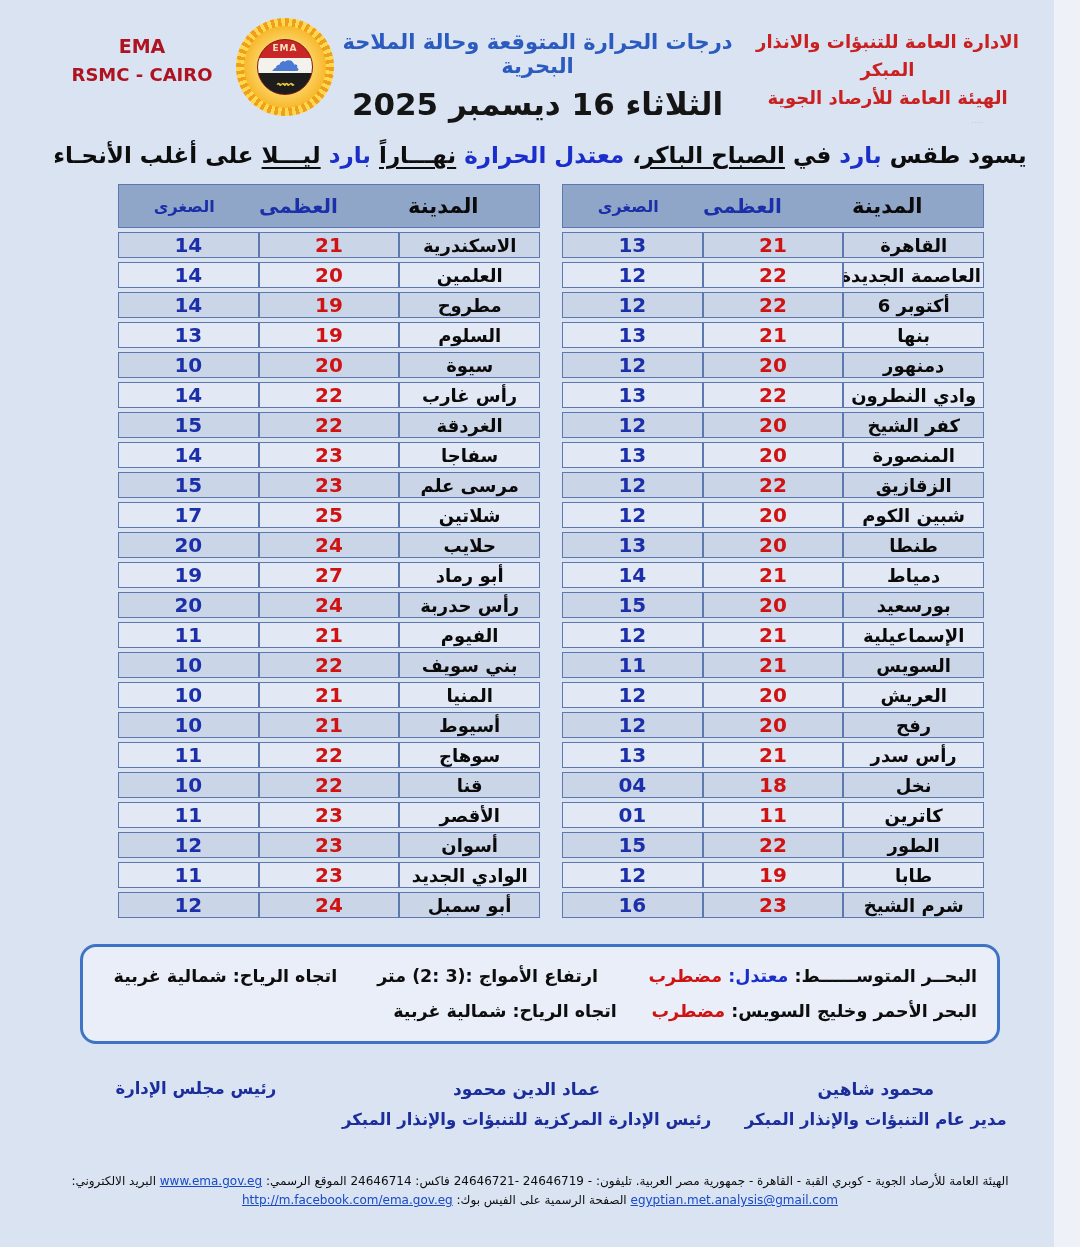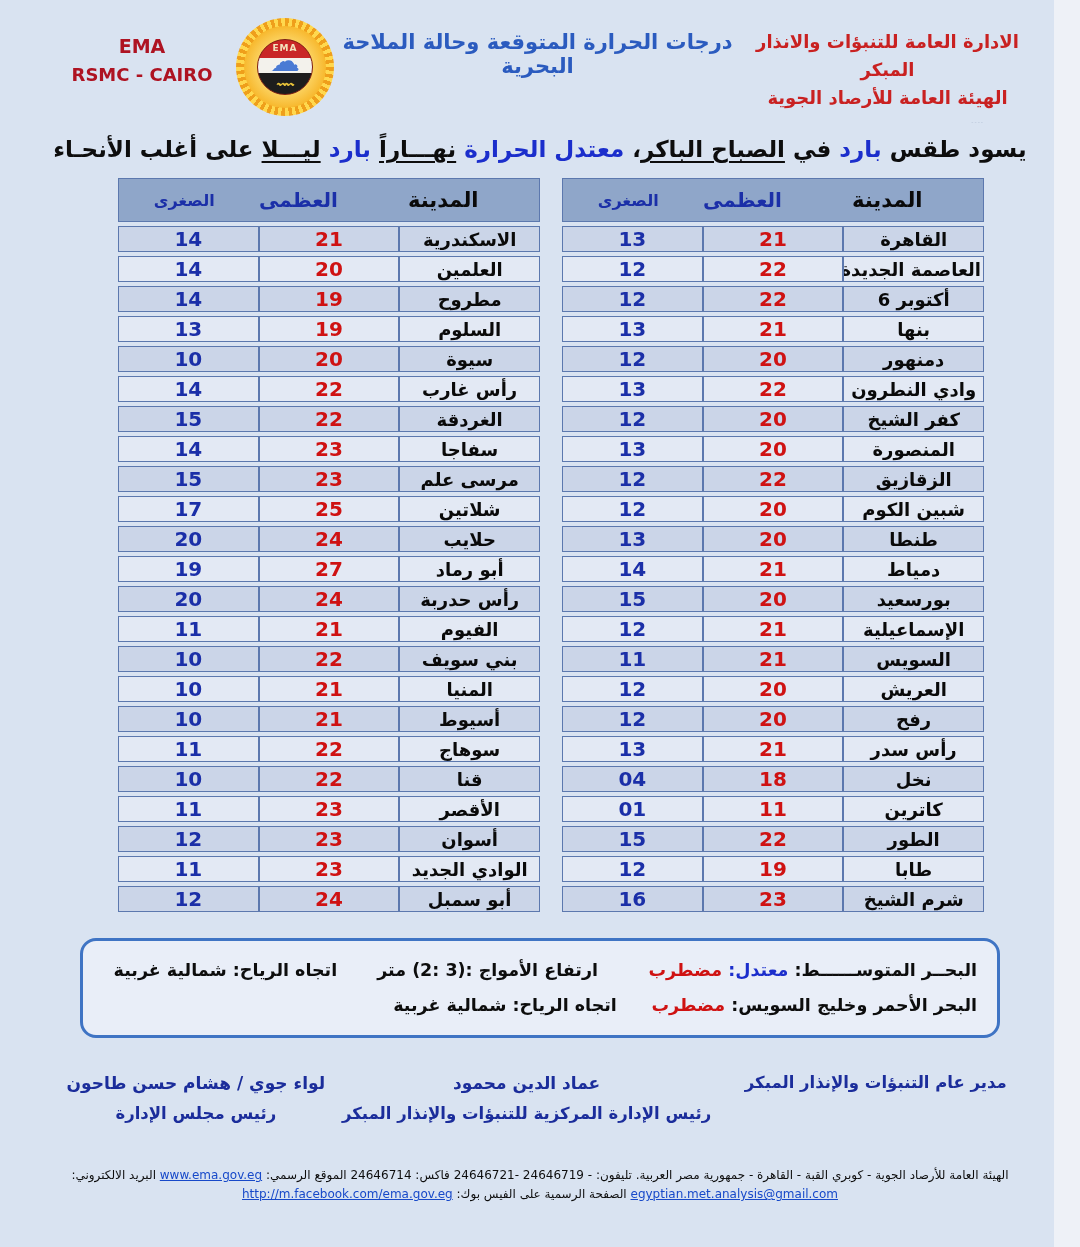--- a/index.html
+++ b/index.html
@@ -94,20 +94,21 @@
     <div class="rays"></div>
     <div class="core"></div>
     <div class="flag">
       <span class="ema-txt">EMA</span>
       <span class="cloud">☁</span>
       <span class="wave-mark">〰〰</span>
     </div>
   </div>
   <div class="title-block">
     <div class="bulletin-title">درجات الحرارة المتوقعة وحالة الملاحة البحرية</div>
+    <div class="bulletin-date">الثلاثاء 16 ديسمبر 2025</div>
   </div>
   <div class="org-block">
     <div>الادارة العامة للتنبؤات والانذار المبكر</div>
     <div>الهيئة العامة للأرصاد الجوية</div>
   </div>
 </div>
 <div class="artifact">----</div>
 
 <div class="headline"><span class="seg-n">يسود طقس </span><span class="seg-b">بارد</span><span class="seg-n"> في </span><span class="seg-u">الصباح الباكر</span><span class="seg-n">، </span><span class="seg-b">معتدل الحرارة </span><span class="seg-u">نهـــاراً</span><span class="seg-n"> </span><span class="seg-b">بارد</span><span class="seg-n"> </span><span class="seg-u">ليـــلا</span><span class="seg-n"> على أغلب الأنحـاء</span></div>
 
@@ -384,25 +385,25 @@
     <div class="marine-wind">اتجاه الرياح: شمالية غربية</div>
   </div>
   <div class="marine-row">
     <div class="marine-sea"><span class="seg-n">البحر الأحمر وخليج السويس: </span><span class="seg-r">مضطرب</span></div>
     <div class="marine-wind">اتجاه الرياح: شمالية غربية</div>
   </div>
 </div>
 
 <div class="signatures">
   <div class="sig sig-0">
+    <div class="sig-name">محمود شاهين</div>
     <div class="sig-title">مدير عام التنبؤات والإنذار المبكر</div>
   </div>
   <div class="sig sig-1">
     <div class="sig-name">عماد الدين محمود</div>
     <div class="sig-title">رئيس الإدارة المركزية للتنبؤات والإنذار المبكر</div>
   </div>
   <div class="sig sig-2">
-    <div class="sig-name">لواء جوي / هشام حسن طاحون</div>
     <div class="sig-title">رئيس مجلس الإدارة</div>
   </div>
 </div>
 
 <div class="footer"><span class="seg-n">الهيئة العامة للأرصاد الجوية - كوبري القبة - القاهرة - جمهورية مصر العربية. تليفون: - 24646719 -24646721 فاكس: 24646714 الموقع الرسمي: </span><span class="seg-lnk">www.ema.gov.eg</span><span class="seg-n"> البريد الالكتروني: </span><span class="seg-lnk">egyptian.met.analysis@gmail.com</span><span class="seg-n"> الصفحة الرسمية على الفيس بوك: </span><span class="seg-lnk">http://m.facebook.com/ema.gov.eg</span></div>
 
 </body></html>

